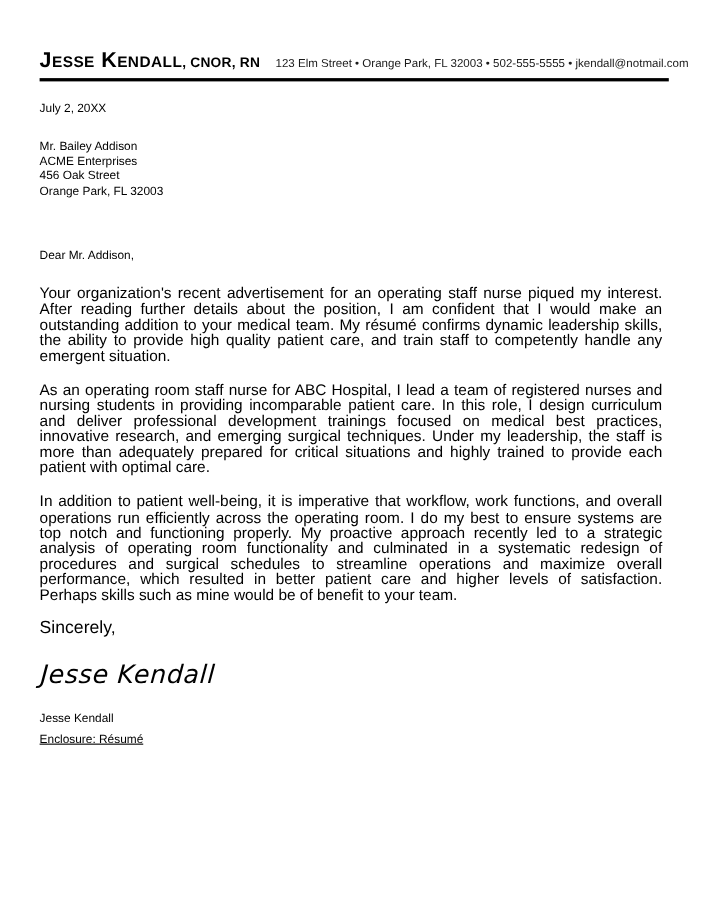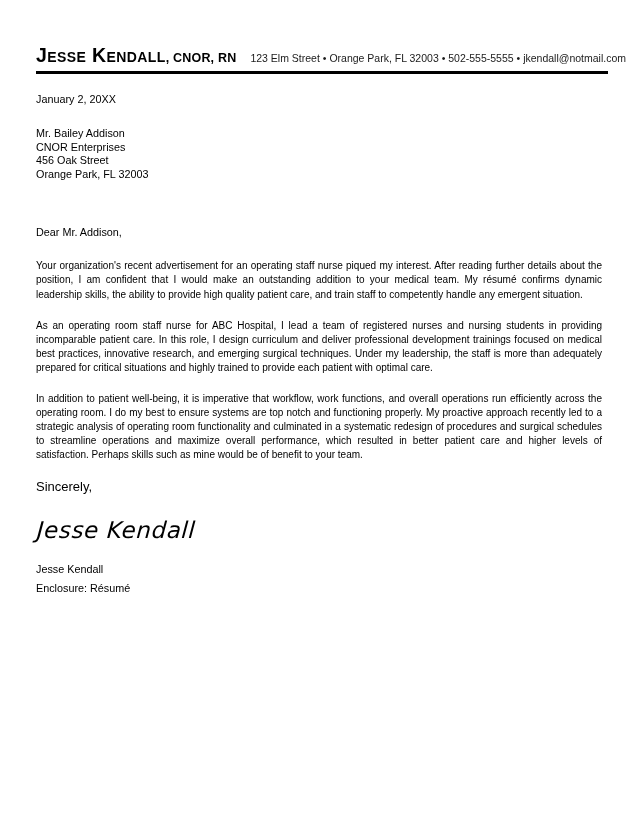--- a/index.html
+++ b/index.html
@@ -91,28 +91,28 @@
   }
   .recipient div { white-space: nowrap; }
 
   .salutation {
     font-size: 10.8px;
     line-height: 14px;
     margin: 12px 0 20px 0;
   }
 
   .para {
-    font-size: 10px;
+    font-size: 14px;
     line-height: 14.1px;
     text-align: justify;
     margin: 0 0 17px 0;
   }
 
   .closing {
-    font-size: 13px;
+    font-size: 16px;
     line-height: 14px;
     margin: 9px 0 0 0;
   }
 
   .signature {
     font-family: "DejaVu Sans", sans-serif;
     font-size: 23px;
     font-style: italic;
     font-weight: 500;
     letter-spacing: 0.6px;
@@ -126,44 +126,45 @@
   .signer-name {
     font-size: 10.8px;
     line-height: 14px;
     margin: 17px 0 0 0;
   }
 
   .enclosure {
     font-size: 10.8px;
     line-height: 14px;
     margin: 5px 0 0 0;
+    text-decoration: underline;
   }
 </style>
 </head>
 <body>
 
 <div class="page">
 
   <div class="letterhead">
     <div class="letterhead-row">
       <div class="name-block">
         <span class="name">Jesse Kendall</span><span class="credentials">, CNOR, RN</span>
       </div>
       <div class="contact-line">123 Elm Street • Orange Park, FL 32003 • 502-555-5555 • jkendall@notmail.com</div>
     </div>
     <div class="rule"></div>
   </div>
 
   <div class="content">
 
-    <p class="date">January 2, 20XX</p>
+    <p class="date">July 2, 20XX</p>
 
     <div class="recipient">
       <div>Mr. Bailey Addison</div>
-      <div>CNOR Enterprises</div>
+      <div>ACME Enterprises</div>
       <div>456 Oak Street</div>
       <div>Orange Park, FL 32003</div>
     </div>
 
     <p class="salutation">Dear Mr. Addison,</p>
 
     <p class="para">Your organization's recent advertisement for an operating staff nurse piqued my interest. After reading further details about the position, I am confident that I would make an outstanding addition to your medical team. My résumé confirms dynamic leadership skills, the ability to provide high quality patient care, and train staff to competently handle any emergent situation.</p>
     <p class="para">As an operating room staff nurse for ABC Hospital, I lead a team of registered nurses and nursing students in providing incomparable patient care. In this role, I design curriculum and deliver professional development trainings focused on medical best practices, innovative research, and emerging surgical techniques. Under my leadership, the staff is more than adequately prepared for critical situations and highly trained to provide each patient with optimal care.</p>
     <p class="para">In addition to patient well-being, it is imperative that workflow, work functions, and overall operations run efficiently across the operating room. I do my best to ensure systems are top notch and functioning properly. My proactive approach recently led to a strategic analysis of operating room functionality and culminated in a systematic redesign of procedures and surgical schedules to streamline operations and maximize overall performance, which resulted in better patient care and higher levels of satisfaction. Perhaps skills such as mine would be of benefit to your team.</p>
 

